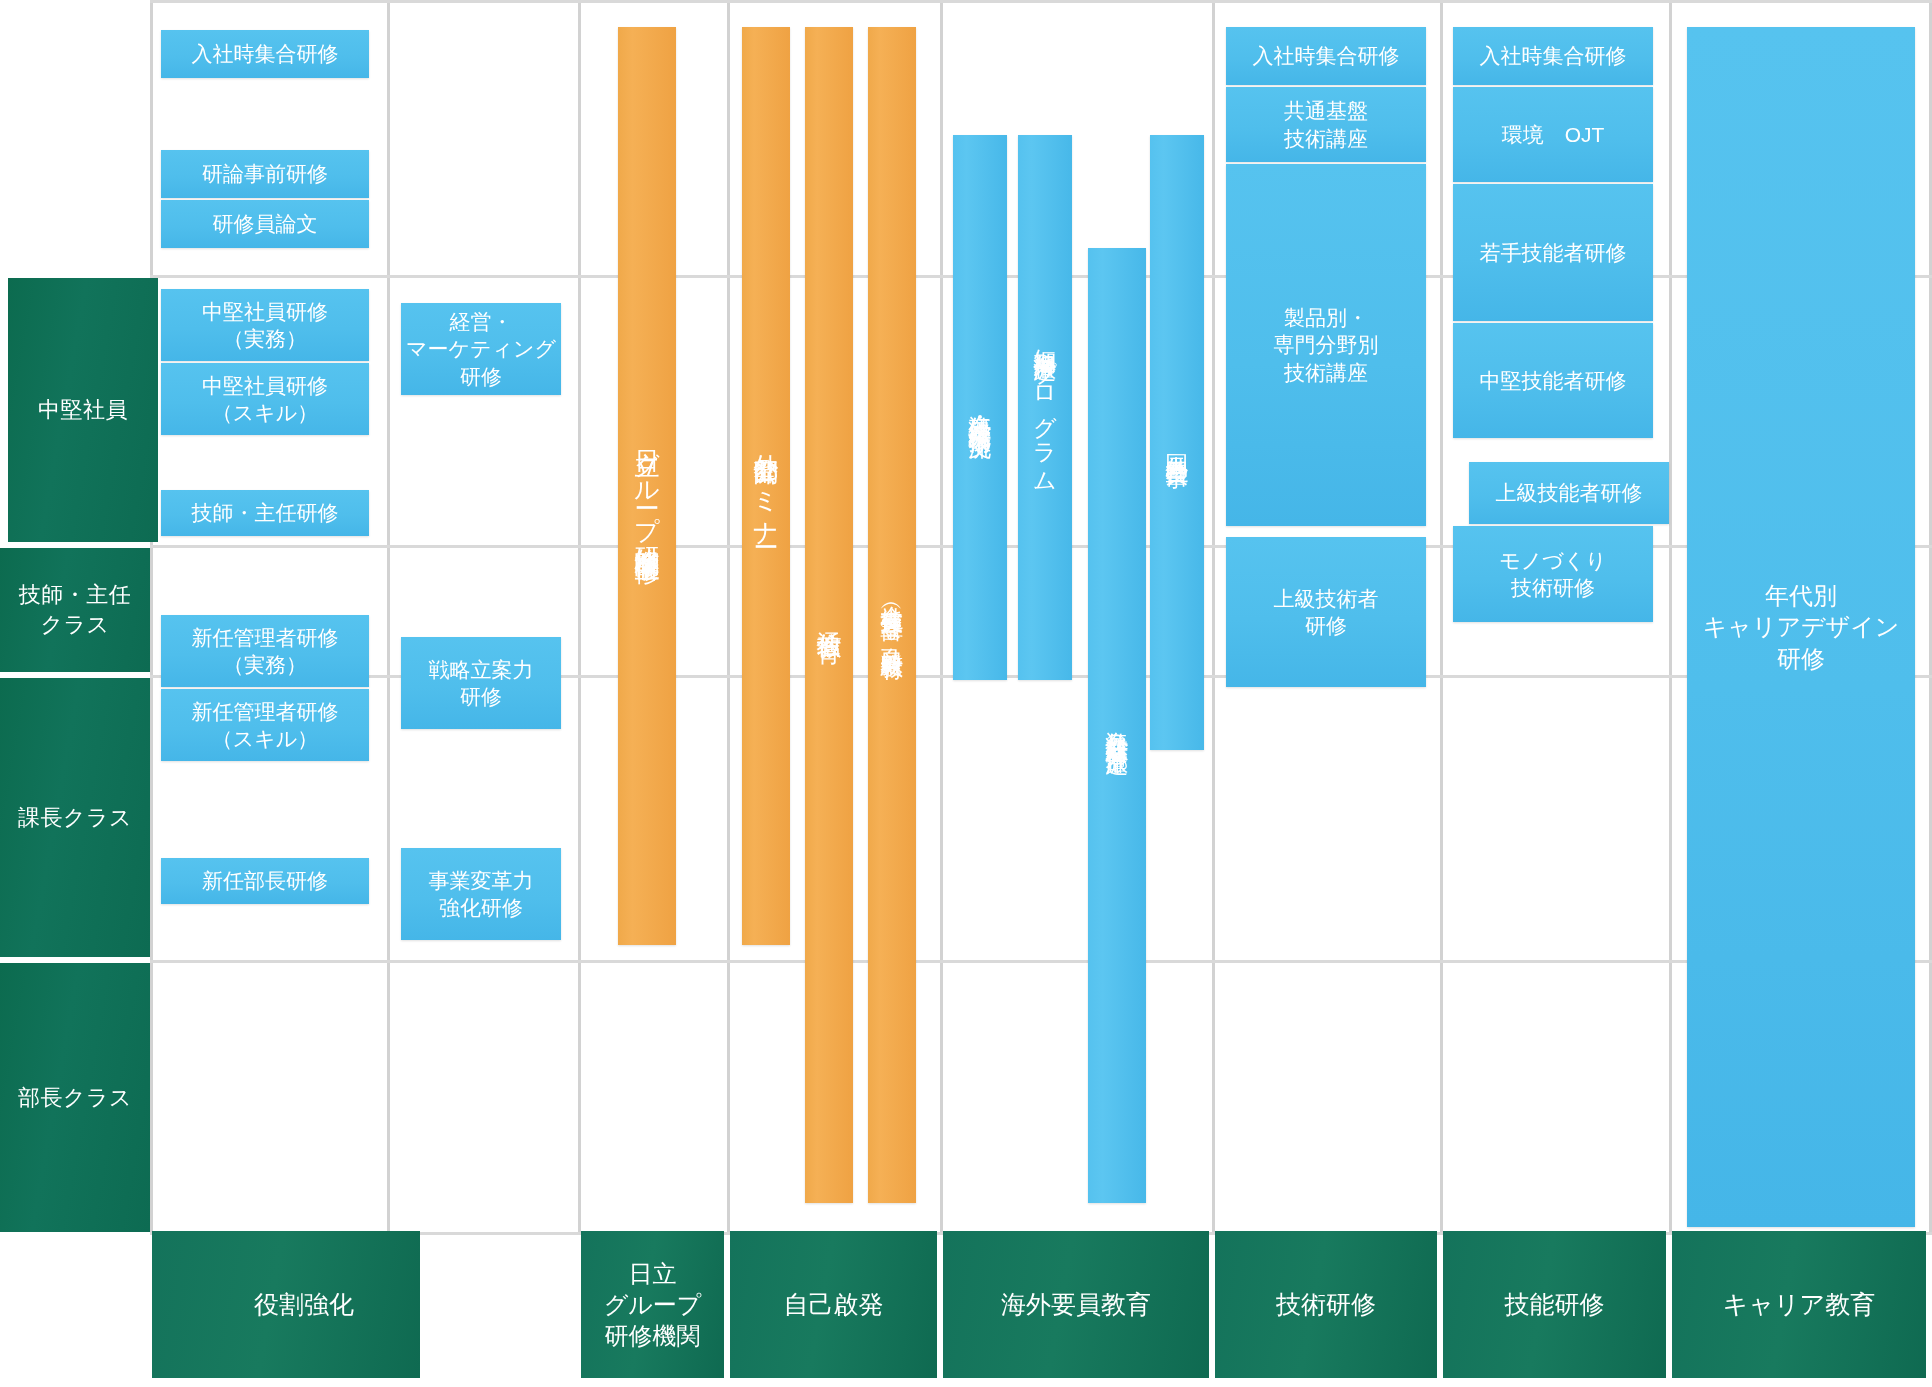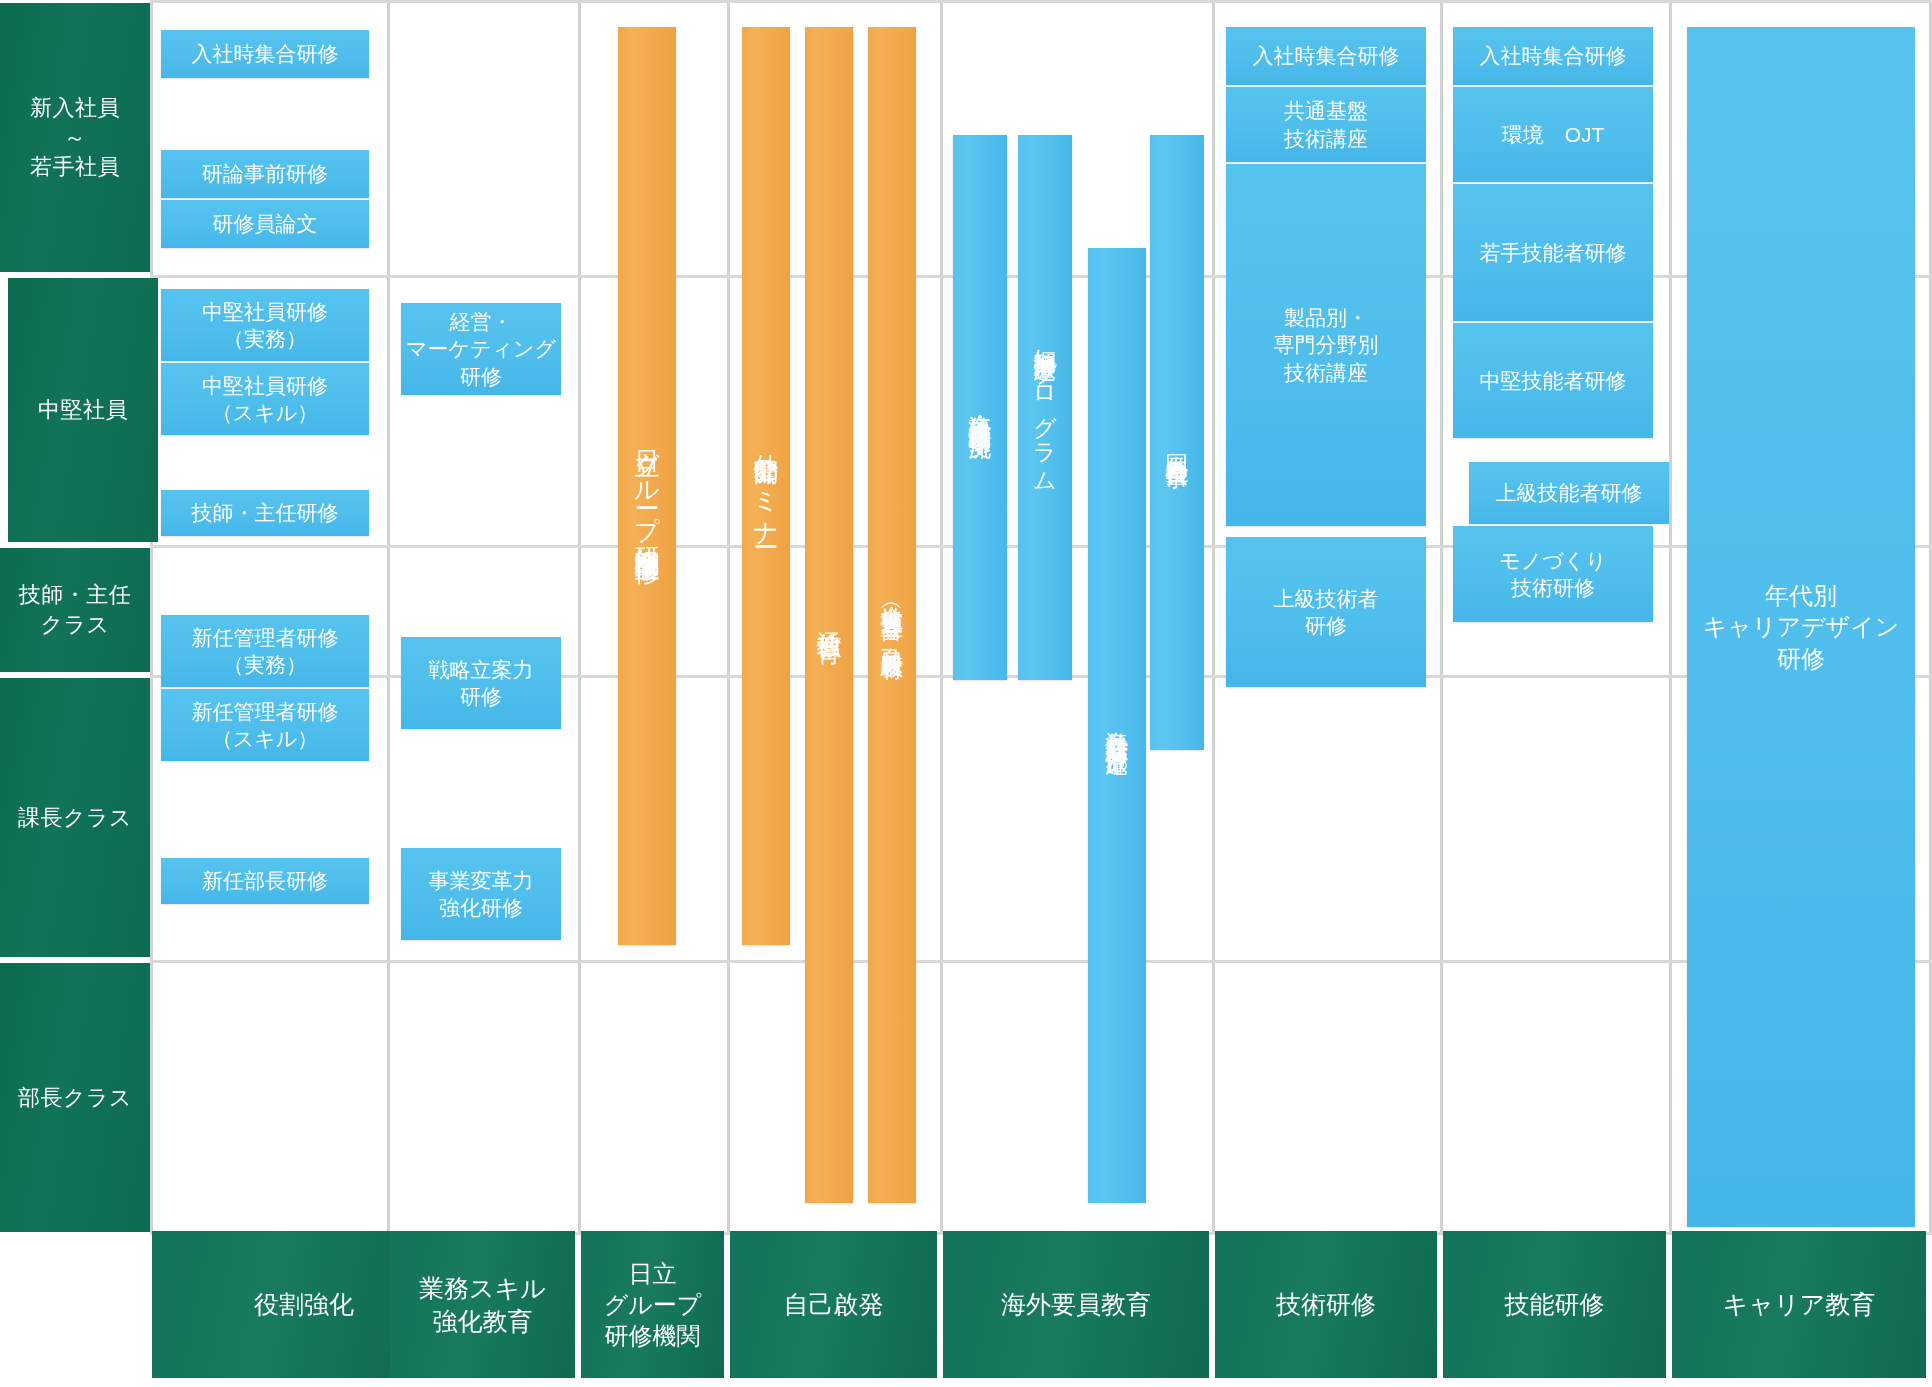--- a/index.html
+++ b/index.html
@@ -70,25 +70,20 @@
   <div class="vline" style="left:1669px;top:0;height:1235px;"></div>
   <div class="vline" style="left:1929px;top:0;height:1235px;"></div>
 
   <div class="hline" style="left:150px;top:0;width:1782px;"></div>
   <div class="hline" style="left:150px;top:275px;width:1782px;"></div>
   <div class="hline" style="left:150px;top:545px;width:1782px;"></div>
   <div class="hline" style="left:150px;top:675px;width:1782px;"></div>
   <div class="hline" style="left:150px;top:960px;width:1782px;"></div>
   <div class="hline" style="left:150px;top:1232px;width:1782px;"></div>
 
-  <div class="rowhdr" style="top:3px;height:269px;">
-    <span style="white-space:pre-line;">新入社員
-～
-若手社員</span>
-  </div>
   <div class="rowhdr" style="top:278px;height:264px;margin-left:8px;">
     <span style="white-space:pre-line;">中堅社員</span>
   </div>
   <div class="rowhdr" style="top:548px;height:124px;">
     <span style="white-space:pre-line;">技師・主任
 クラス</span>
   </div>
   <div class="rowhdr" style="top:678px;height:279px;">
     <span style="white-space:pre-line;">課長クラス</span>
   </div>
@@ -212,24 +207,20 @@
 
   <div class="box" style="left:1687px;top:27px;width:228px;height:1200px;font-size:24px;">
     <span style="white-space:pre-line;">年代別
 キャリアデザイン
 研修</span>
   </div>
 
   <div class="foothdr" style="left:152px;width:232px;padding-left:36px;">
     <span style="white-space:pre-line;">役割強化</span>
   </div>
-  <div class="foothdr" style="left:390px;width:185px;">
-    <span style="white-space:pre-line;">業務スキル
-強化教育</span>
-  </div>
   <div class="foothdr" style="left:581px;width:143px;font-size:24px;">
     <span style="white-space:pre-line;">日立
 グループ
 研修機関</span>
   </div>
   <div class="foothdr" style="left:730px;width:207px;">
     <span style="white-space:pre-line;">自己啟発</span>
   </div>
   <div class="foothdr" style="left:943px;width:266px;">
     <span style="white-space:pre-line;">海外要員教育</span>

